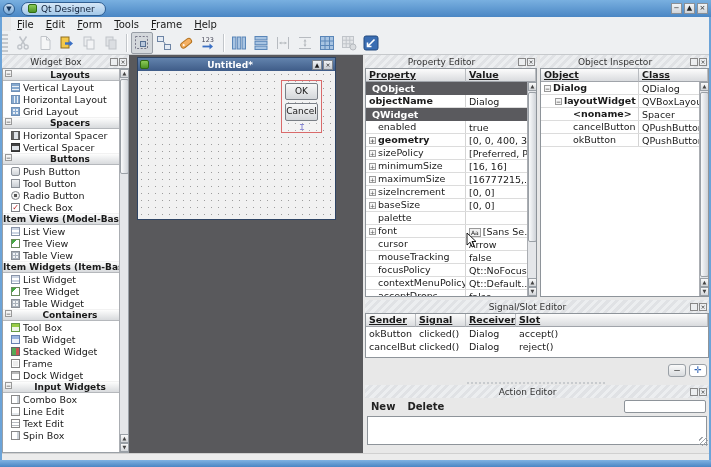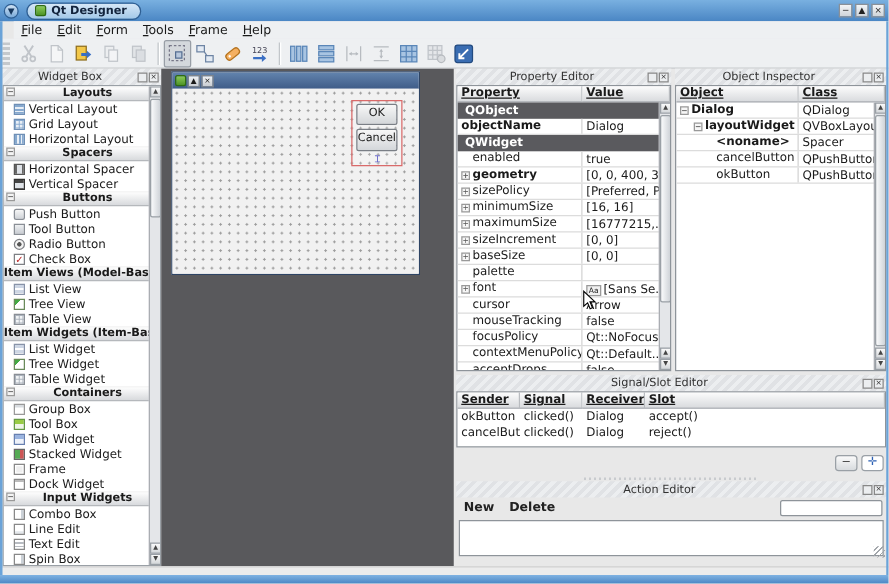--- a/index.html
+++ b/index.html
@@ -9,21 +9,21 @@
 
   
   .titlebar { position:absolute; left:0; top:0; width:711px; height:17px;
     background:linear-gradient(#79b0e0,#4a86c4); display:flex; align-items:center; }
   .tb-menu-btn { width:12px; height:12px; margin-left:3px; border-radius:50%;
     background:linear-gradient(#cfe2f4,#78a9d8); border:1px solid #2f5f93;
     font-size:7px; line-height:10px; text-align:center; color:#16365c; }
   .tb-pill { margin-left:6px; height:14px; padding:0 10px 0 6px; border-radius:8px;
     background:linear-gradient(#d6e7f7,#a3c8e8); border:1px solid #2f5f93;
     display:flex; align-items:center; gap:4px; }
-  .tb-pill span.title { font-size:9px; font-weight:bold; color:#12233c; }
+  .tb-pill span.title { font-size:9px; font-weight:normal; color:#12233c; }
   .qt-icon { width:9px; height:9px; border-radius:2px; border:1px solid #2f6b12;
     background:linear-gradient(#8ccb58,#4e9427); }
   .tb-winbtns { margin-left:auto; margin-right:3px; display:flex; gap:2px; }
   .tb-btn { width:11px; height:11px; background:linear-gradient(#f2f4f6,#cfd4d9);
     border:1px solid #8a9097; font-size:7px; line-height:9px; text-align:center; color:#222; }
 
   .menubar { position:absolute; left:11px; top:17px; width:711px; height:14px;
     background:#eef0f2; display:flex; align-items:center; padding-left:2px; }
   .menu-item { display:inline-block; padding:0 8px 0 4px; font-size:10px; }
   .menu-item::first-letter { text-decoration:underline; }
@@ -321,26 +321,26 @@
     <div class="wb-list">
       <div class="wb-cat">
           <span class="wb-collapse">−</span>
           <span class="c">Layouts</span>
         </div>
       <div class="wb-item">
           <span class="wicon ic-vlay"></span>
           <span>Vertical Layout</span>
         </div>
       <div class="wb-item">
+          <span class="wicon ic-hlay"></span>
+          <span>Horizontal Layout</span>
+        </div>
+      <div class="wb-item">
           <span class="wicon ic-grid"></span>
           <span>Grid Layout</span>
-        </div>
-      <div class="wb-item">
-          <span class="wicon ic-hlay"></span>
-          <span>Horizontal Layout</span>
         </div>
       <div class="wb-cat">
           <span class="wb-collapse">−</span>
           <span class="c">Spacers</span>
         </div>
       <div class="wb-item">
           <span class="wicon ic-hspacer"></span>
           <span>Horizontal Spacer</span>
         </div>
       <div class="wb-item">
@@ -393,24 +393,20 @@
           <span class="wicon ic-treev"></span>
           <span>Tree Widget</span>
         </div>
       <div class="wb-item">
           <span class="wicon ic-tablev"></span>
           <span>Table Widget</span>
         </div>
       <div class="wb-cat">
           <span class="wb-collapse">−</span>
           <span class="c">Containers</span>
-        </div>
-      <div class="wb-item">
-          <span class="wicon ic-group"></span>
-          <span>Group Box</span>
         </div>
       <div class="wb-item">
           <span class="wicon ic-toolbox"></span>
           <span>Tool Box</span>
         </div>
       <div class="wb-item">
           <span class="wicon ic-tab"></span>
           <span>Tab Widget</span>
         </div>
       <div class="wb-item">
@@ -452,20 +448,21 @@
         <div class="sb-btn" style="bottom:9px;">▲</div>
         <div class="sb-btn" style="bottom:0;">▼</div>
       </div>
     </div>
   </div>
 
   <div class="mdi">
     <div class="formwin">
       <div class="fw-titlebar">
         <span class="qt-icon"></span>
+        <span class="fw-title">Untitled*</span>
         <span class="fw-btn">▲</span>
         <span class="fw-btn">×</span>
       </div>
       <div class="fw-body">
         <div class="sel-layout">
           <div class="fw-button">OK</div>
           <div class="fw-button">Cancel</div>
           <svg width="12" height="12" viewBox="0 0 12 12">
               <path d="M2 1h8M6 1v10M2 11h8" stroke="#7070cc" stroke-width="1.6" fill="none"></path>
             </svg>

